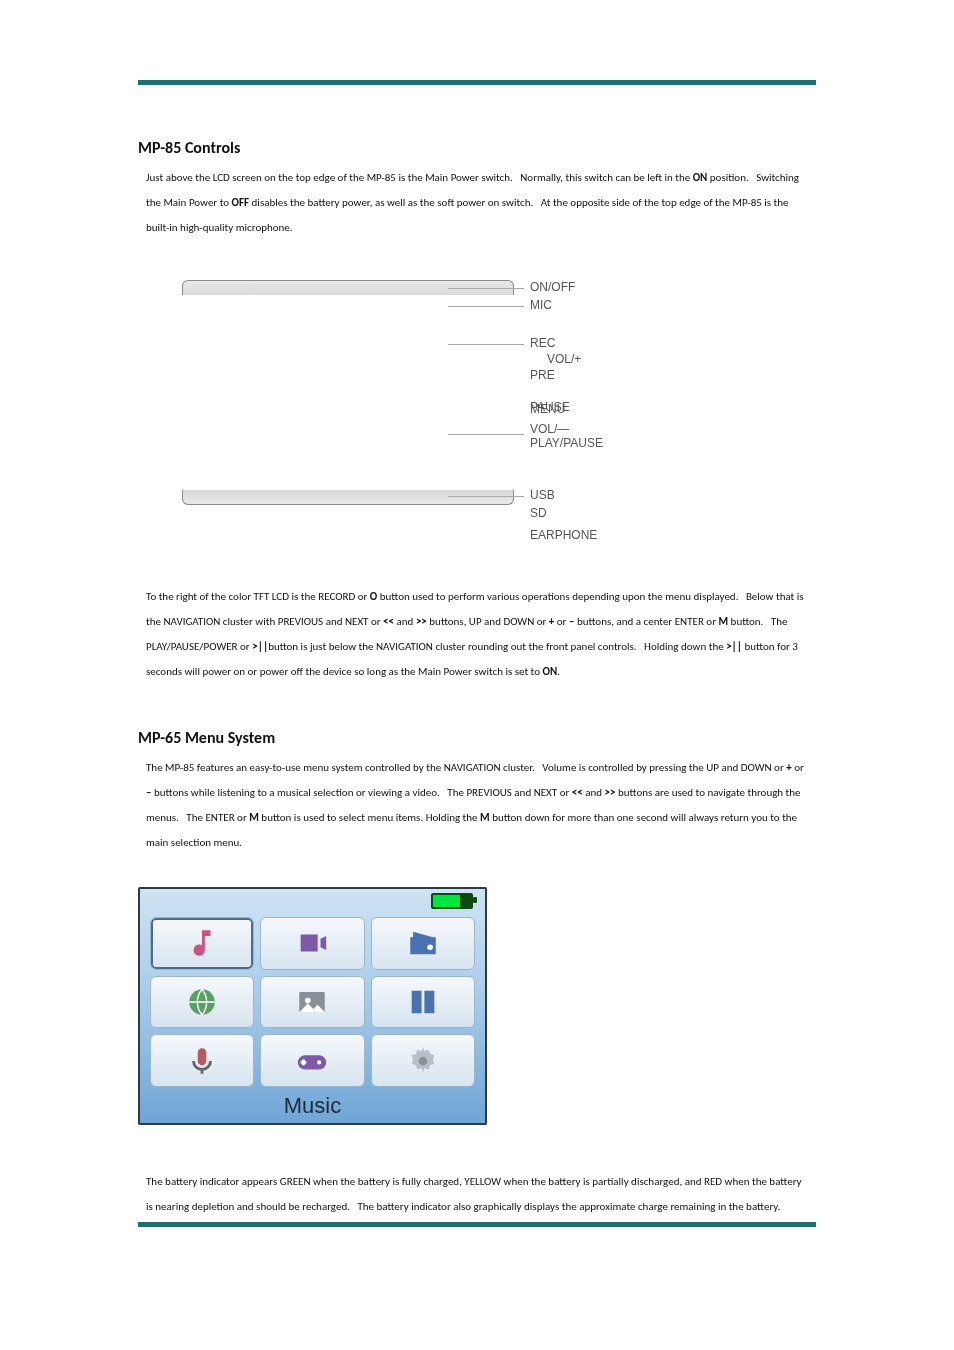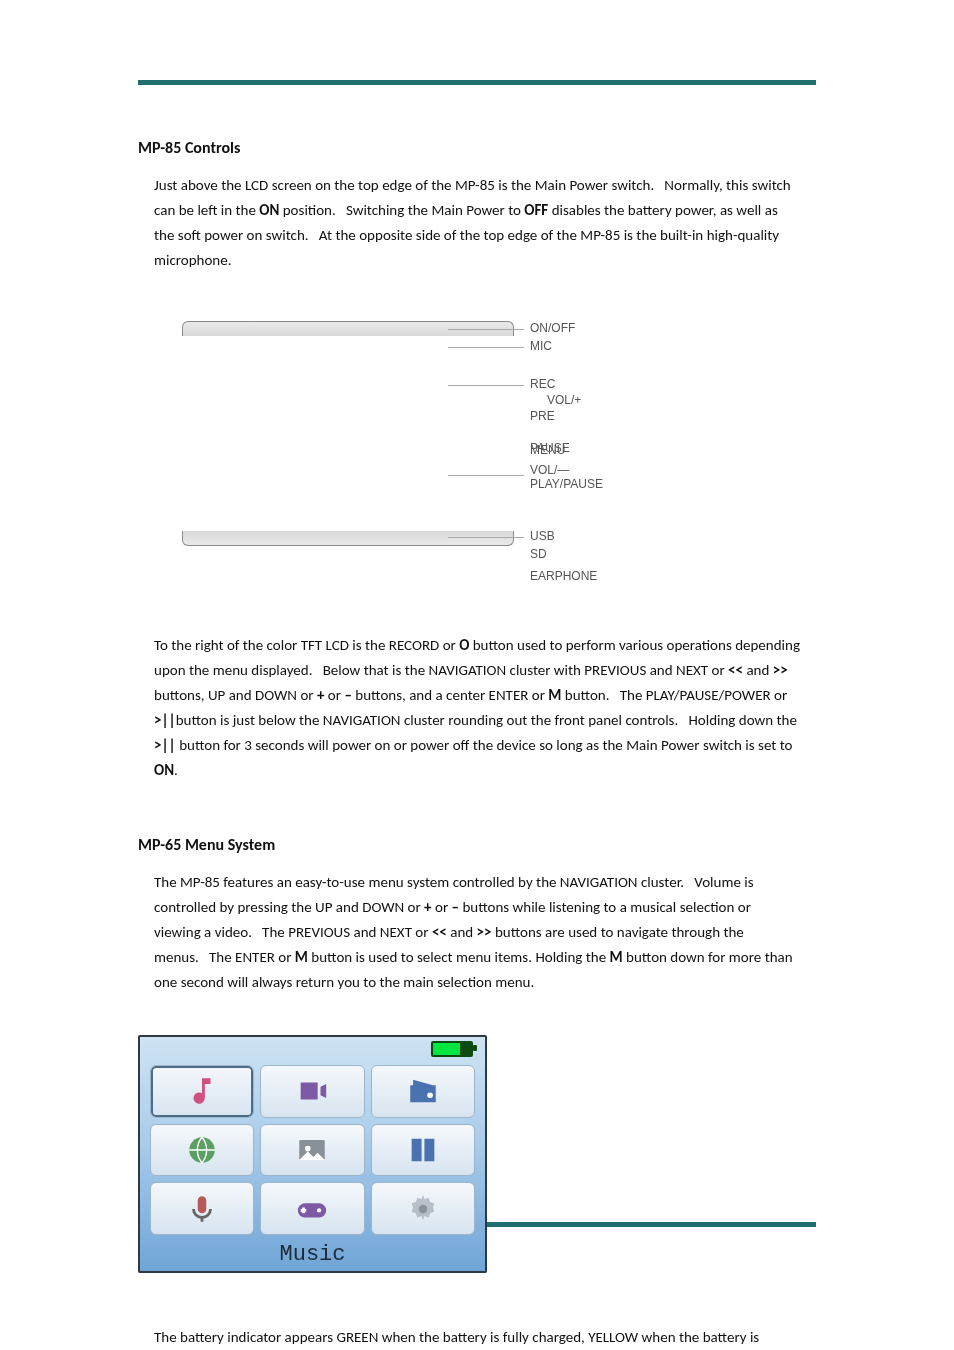--- a/index.html
+++ b/index.html
@@ -1,21 +1,21 @@
 <!DOCTYPE html>
 <html><head>
 <meta charset="utf-8">
 <style>
   html,body{margin:0;padding:0;background:#fff;}
   .page{width:954px;height:1350px;position:relative;background:#fff;font-family:Calibri,Arial,sans-serif;color:#1a1a1a;padding-left:32px;}
   .rule-top{position:absolute;left:138px;top:80px;width:678px;height:5px;background:#1f6f6f;}
   .rule-bot{position:absolute;left:138px;top:1222px;width:678px;height:5px;background:#1f6f6f;}
   .content{position:absolute;left:138px;top:138px;width:678px;}
   h3{font-size:16px;font-weight:700;margin:0 0 6px 0;color:#111;}
-  p{font-size:15px;line-height:25px;margin:16px;color:#111;}
+  p{font-size:11px;line-height:25px;margin:8px;color:#111;}
   b{font-weight:700;}
   .spacer{height:22px;}
   .spacer-lg{height:36px;}
 
   
   .fig1{position:relative;width:468px;height:280px;margin-top:4px;}
   .dev-top{position:absolute;left:44px;top:6px;width:330px;height:14px;border:1px solid #8a8a8a;border-bottom:none;border-radius:6px 6px 0 0;background:linear-gradient(#e9e9e9,#d9d9d9);}
   .dev-body{position:absolute;left:0;top:36px;width:308px;height:176px;border-radius:10px;background:linear-gradient(135deg,#2b2f33 0%,#101214 60%);box-shadow:0 2px 6px rgba(0,0,0,.4);}
   .dev-lcd{position:absolute;left:16px;top:12px;width:200px;height:124px;border-radius:2px;background:radial-gradient(ellipse at 30% 30%,#7ab0e0 0%,#4d84c2 35%,#214d86 70%,#0e2a52 100%);}
   .dev-brand{position:absolute;left:90px;top:151px;color:#fff;font-style:italic;font-family:"Times New Roman",serif;font-weight:700;letter-spacing:1px;font-size:15px;}
@@ -28,21 +28,21 @@
 
   
   .fig2{position:relative;width:349px;height:238px;margin-top:2px;border-radius:2px;overflow:hidden;background:linear-gradient(#cfe4f4 0%,#a9cceb 45%,#6fa4d5 100%);box-shadow:inset 0 0 0 2px #2d3a44;}
   .batt{position:absolute;right:14px;top:6px;width:38px;height:12px;border:2px solid #0c4a10;border-radius:2px;background:#0c4a10;}
   .batt::before{content:"";position:absolute;right:-6px;top:2px;width:4px;height:6px;background:#0c4a10;border-radius:1px;}
   .batt-fill{position:absolute;left:0;top:0;width:70%;height:100%;background:#00e640;}
   .grid{position:absolute;left:12px;top:30px;right:12px;bottom:38px;display:grid;grid-template-columns:repeat(3,1fr);grid-template-rows:repeat(3,1fr);gap:6px;}
   .tile{background:linear-gradient(#f5f8fb,#d7e4f0);border:1px solid #9db5c9;border-radius:6px;display:flex;align-items:center;justify-content:center;}
   .tile svg{width:34px;height:34px;}
   .tile.active{box-shadow:0 0 0 2px #4c6c88 inset;}
-  .menu-label{position:absolute;left:0;right:0;bottom:6px;text-align:center;font-family:Liberation Mono, monospace;font-size:22px;color:#1a2b38;}
+  .menu-label{position:absolute;left:0;right:0;bottom:6px;text-align:center;font-family:Liberation Sans, sans-serif;font-size:22px;color:#1a2b38;}
 
   .icon-fill{fill:#d05080;}
   .icon-fill2{fill:#7e5aa6;}
   .icon-fill3{fill:#5aa065;}
   .icon-fill4{fill:#4a72b0;}
   .icon-fill5{fill:#b85a5a;}
   .icon-fill6{fill:#889098;}
 </style>
 </head>
 <body>

